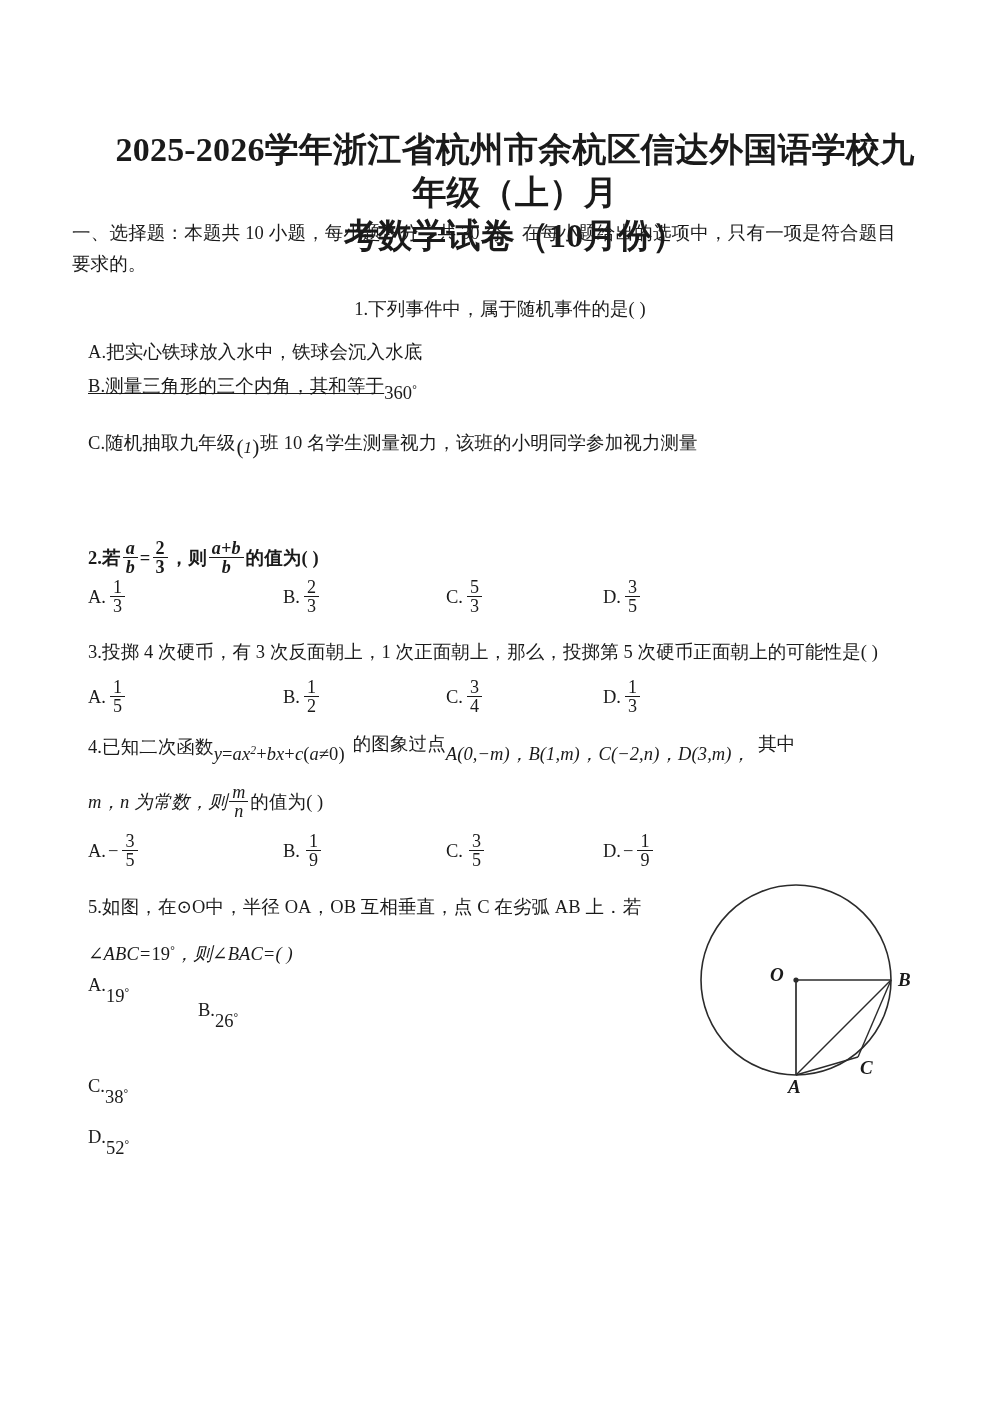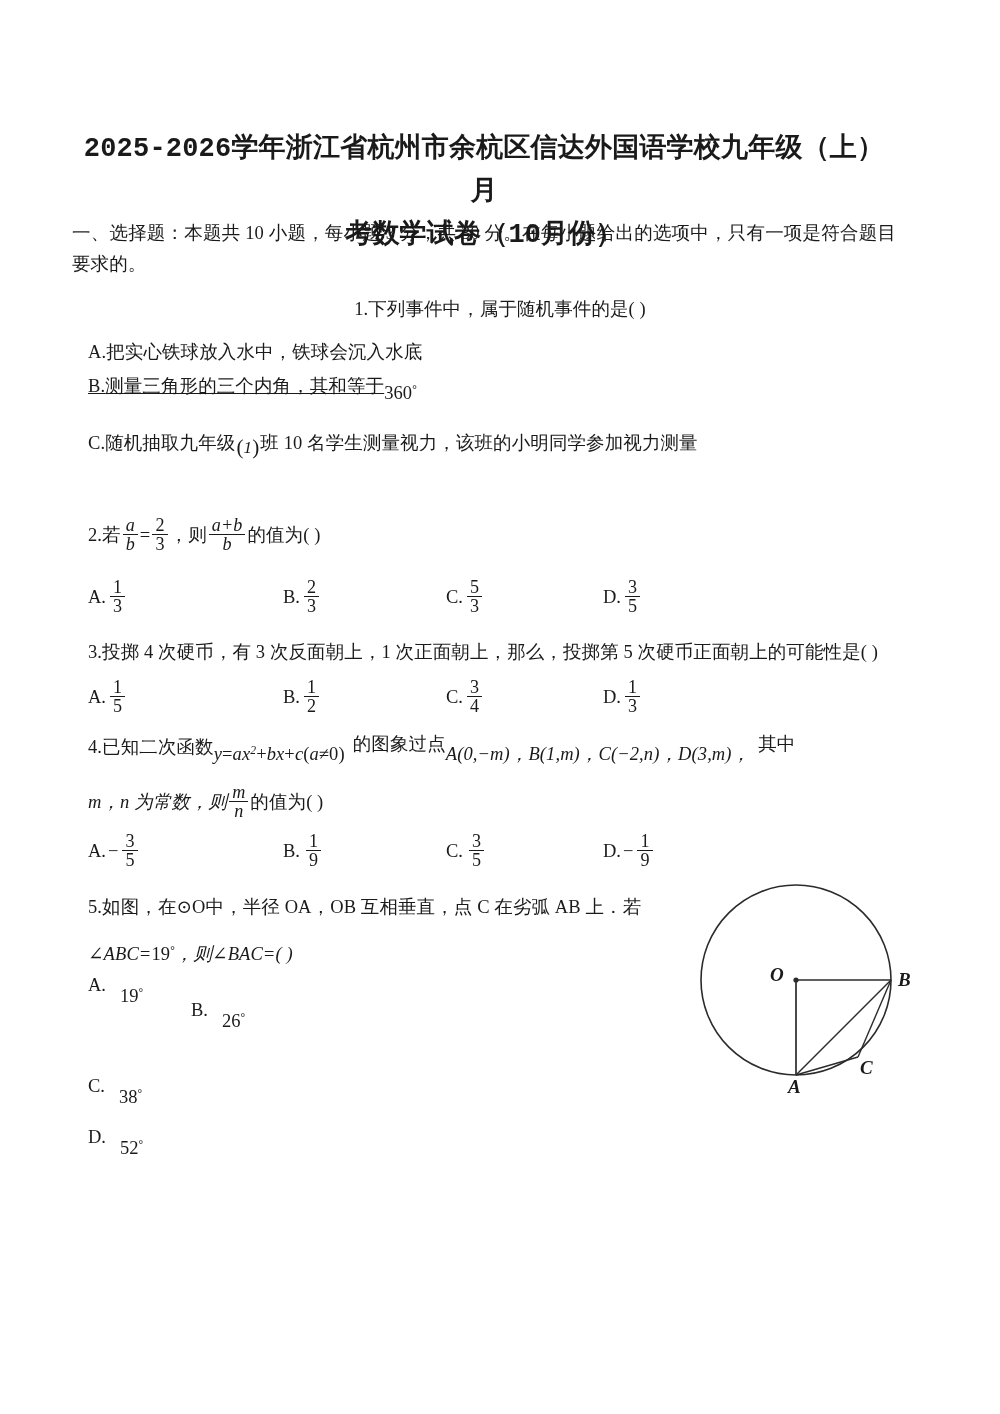--- a/index.html
+++ b/index.html
@@ -19,29 +19,28 @@
   .page {
     position: relative;
     width: 1000px;
     height: 1414px;
     padding: 0;
   }
 
   
   .doc-title {
     position: absolute;
-    left: 72px;
+    left: 103px;
     top: 128px;
     width: 824px;
     text-align: center;
     font-weight: bold;
-    font-size: 27px;
+    font-size: 34px;
     line-height: 43px;
     letter-spacing: 0.2px;
-    font-family: Liberation Mono, monospace;
   }
 
   
   .blk {
     position: absolute;
     font-size: 18.5px;
     line-height: 31px;
     letter-spacing: 0.1px;
   }
   .blk.section-head {
@@ -144,21 +143,21 @@
   
   .vopt {
     position: absolute;
     left: 88px;
     width: 260px;
     font-size: 18.5px;
   }
   .vopt .lbl { font-style: normal; }
   .vopt .val {
     display: inline-block;
-    margin-left: 14px;
+    margin-left: 0;
     transform: translateY(11px);
     font-style: normal;
   }
 
   
   .figure {
     position: absolute;
     left: 688px;
     top: 876px;
     width: 250px;
@@ -196,21 +195,21 @@
 
   <div class="blk stem" style="top:367px;text-decoration:underline;">
     <span>B.</span><span>测量三角形的三个内角，其和等于</span><span class="lowrun"><span class="mn">360</span><span class="deg">°</span></span>
   </div>
 
   <div class="blk stem" style="top:428px;">
     <span>C.</span><span>随机抽取九年级</span><span class="klass"><span class="pr">(</span><span>1</span><span class="pr">)</span></span><span>班 10 名学生测量视力，该班的小明同学参加视力测量</span>
   </div>
 
 
-  <div class="blk stem" style="top:516px;">
+  <div class="blk stem" style="top:539px;font-weight:bold;">
     <span>2.</span><span>若</span><span class="frac"><span class="num">a</span><span class="den">b</span></span><span class="mn">=</span><span class="frac upright"><span class="num">2</span><span class="den">3</span></span><span>，则</span><span class="frac"><span class="num">a+b</span><span class="den">b</span></span><span>的值为(  )</span>
   </div>
 
   <div class="opts" style="top:578px;">
     <span class="opt o1"><span class="lbl">A.</span><span class="frac upright"><span class="num">1</span><span class="den">3</span></span></span>
     <span class="opt o2"><span class="lbl">B.</span><span class="frac upright"><span class="num">2</span><span class="den">3</span></span></span>
     <span class="opt o3"><span class="lbl">C.</span><span class="frac upright"><span class="num">5</span><span class="den">3</span></span></span>
     <span class="opt o4"><span class="lbl">D.</span><span class="frac upright"><span class="num">3</span><span class="den">5</span></span></span>
   </div>
 

